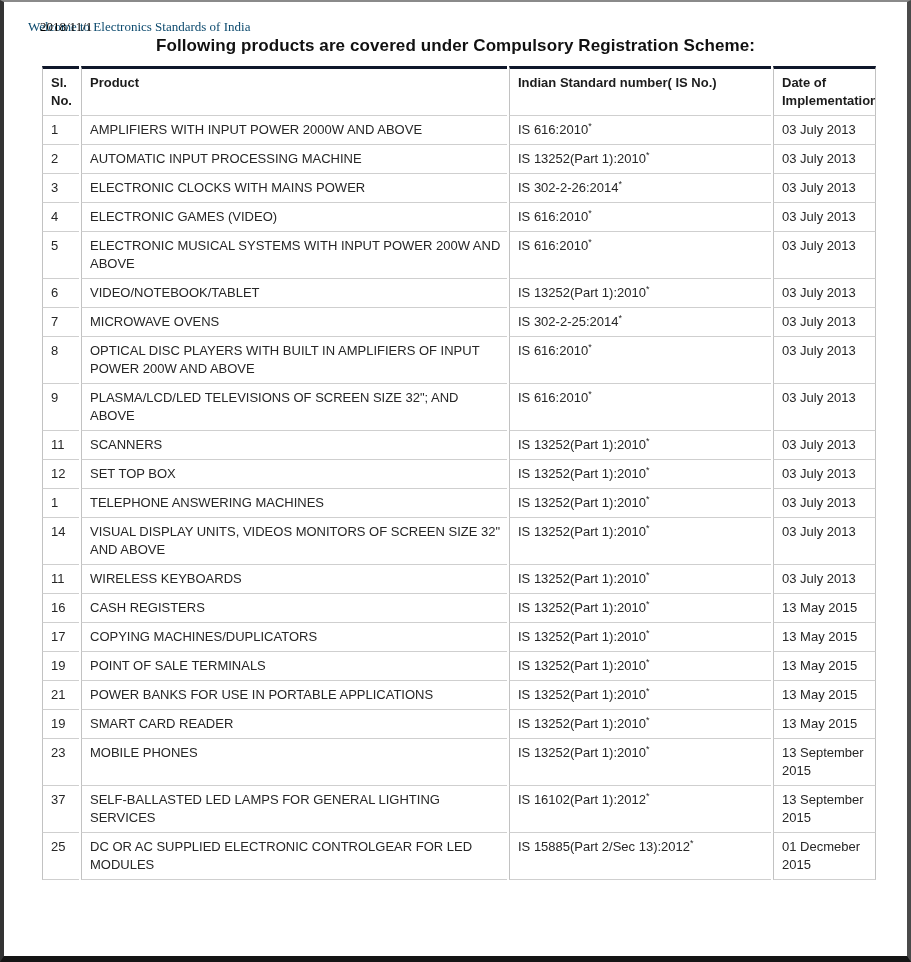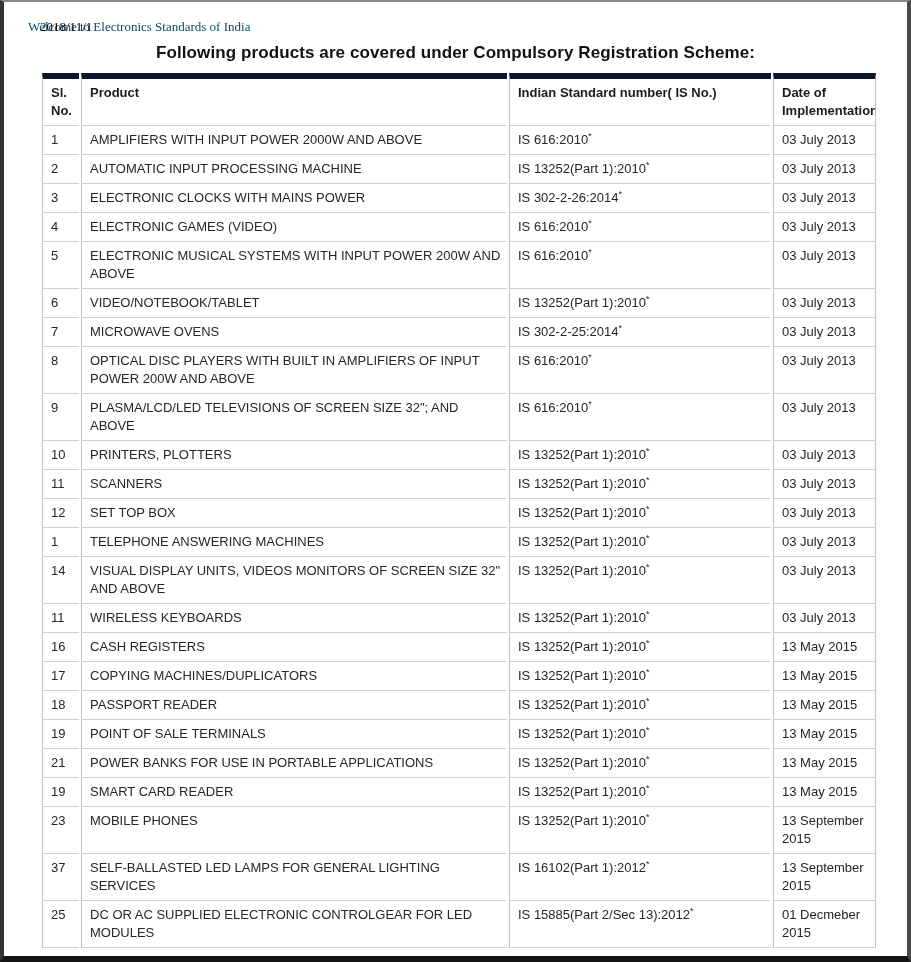--- a/index.html
+++ b/index.html
@@ -16,42 +16,42 @@
   .date-header {
     position:absolute; left:36px; top:0;
     font-family:"Liberation Serif", serif; font-size:13px; color:#000;
   }
   .site-header {
     text-align:left; font-family:"Liberation Serif", serif;
     font-size:13px; color:#0c4a6e;
   }
   .page-title {
     text-align:center; font-size:17px; font-weight:bold; color:#111;
-    margin-top:7px; letter-spacing:0.1px;
+    letter-spacing:0.1px;
   }
   table.crs {
     margin:10px 0 0 36px;
     border-collapse:separate; border-spacing:2px 0;
     table-layout:fixed; width:838px;
   }
   col.c-no   { width:37px; }
   col.c-prod { width:426px; }
   col.c-is   { width:262px; }
   col.c-date { width:103px; }
   th, td {
     box-sizing:border-box;
     border-left:1px solid #c2c2c2;
     border-bottom:1px solid #cfcfcf;
     padding:5px 6px 5px 8px;
     font-size:13px; line-height:18px; color:#262626;
     text-align:left; vertical-align:top;
     white-space:pre-line;
     overflow:hidden;
   }
-  th { border-top:6px solid #0f172a; font-weight:bold; color:#1c1c1c;margin-top:16px; }
+  th { border-top:3px solid #0f172a; font-weight:bold; color:#1c1c1c;margin-top:16px; }
   th:last-child, td:last-child { border-right:1px solid #c2c2c2; }
   sup.is-mark { font-size:9px; line-height:0; vertical-align:super; }
 </style>
 </head>
 <body>
 
 <div class="page">
 
   <div class="doc-header">
     <span class="date-header">2018/11/1</span>
@@ -136,26 +136,20 @@
       <td>03 July 2013</td>
     </tr>
 
     <tr>
       <td>9</td>
       <td>PLASMA/LCD/LED TELEVISIONS OF SCREEN SIZE 32"; AND ABOVE</td>
       <td><span class="is-text">IS 616:2010</span><sup class="is-mark">*</sup></td>
       <td>03 July 2013</td>
     </tr>
 
-    <tr>
-      <td>10</td>
-      <td>PRINTERS, PLOTTERS</td>
-      <td><span class="is-text">IS 13252(Part 1):2010</span><sup class="is-mark">*</sup></td>
-      <td>03 July 2013</td>
-    </tr>
 
     <tr>
       <td>11</td>
       <td>SCANNERS</td>
       <td><span class="is-text">IS 13252(Part 1):2010</span><sup class="is-mark">*</sup></td>
       <td>03 July 2013</td>
     </tr>
 
     <tr>
       <td>12</td>
@@ -193,26 +187,20 @@
       <td>13 May 2015</td>
     </tr>
 
     <tr>
       <td>17</td>
       <td>COPYING MACHINES/DUPLICATORS</td>
       <td><span class="is-text">IS 13252(Part 1):2010</span><sup class="is-mark">*</sup></td>
       <td>13 May 2015</td>
     </tr>
 
-    <tr>
-      <td>18</td>
-      <td>PASSPORT READER</td>
-      <td><span class="is-text">IS 13252(Part 1):2010</span><sup class="is-mark">*</sup></td>
-      <td>13 May 2015</td>
-    </tr>
 
     <tr>
       <td>19</td>
       <td>POINT OF SALE TERMINALS</td>
       <td><span class="is-text">IS 13252(Part 1):2010</span><sup class="is-mark">*</sup></td>
       <td>13 May 2015</td>
     </tr>
 
 
     <tr>

